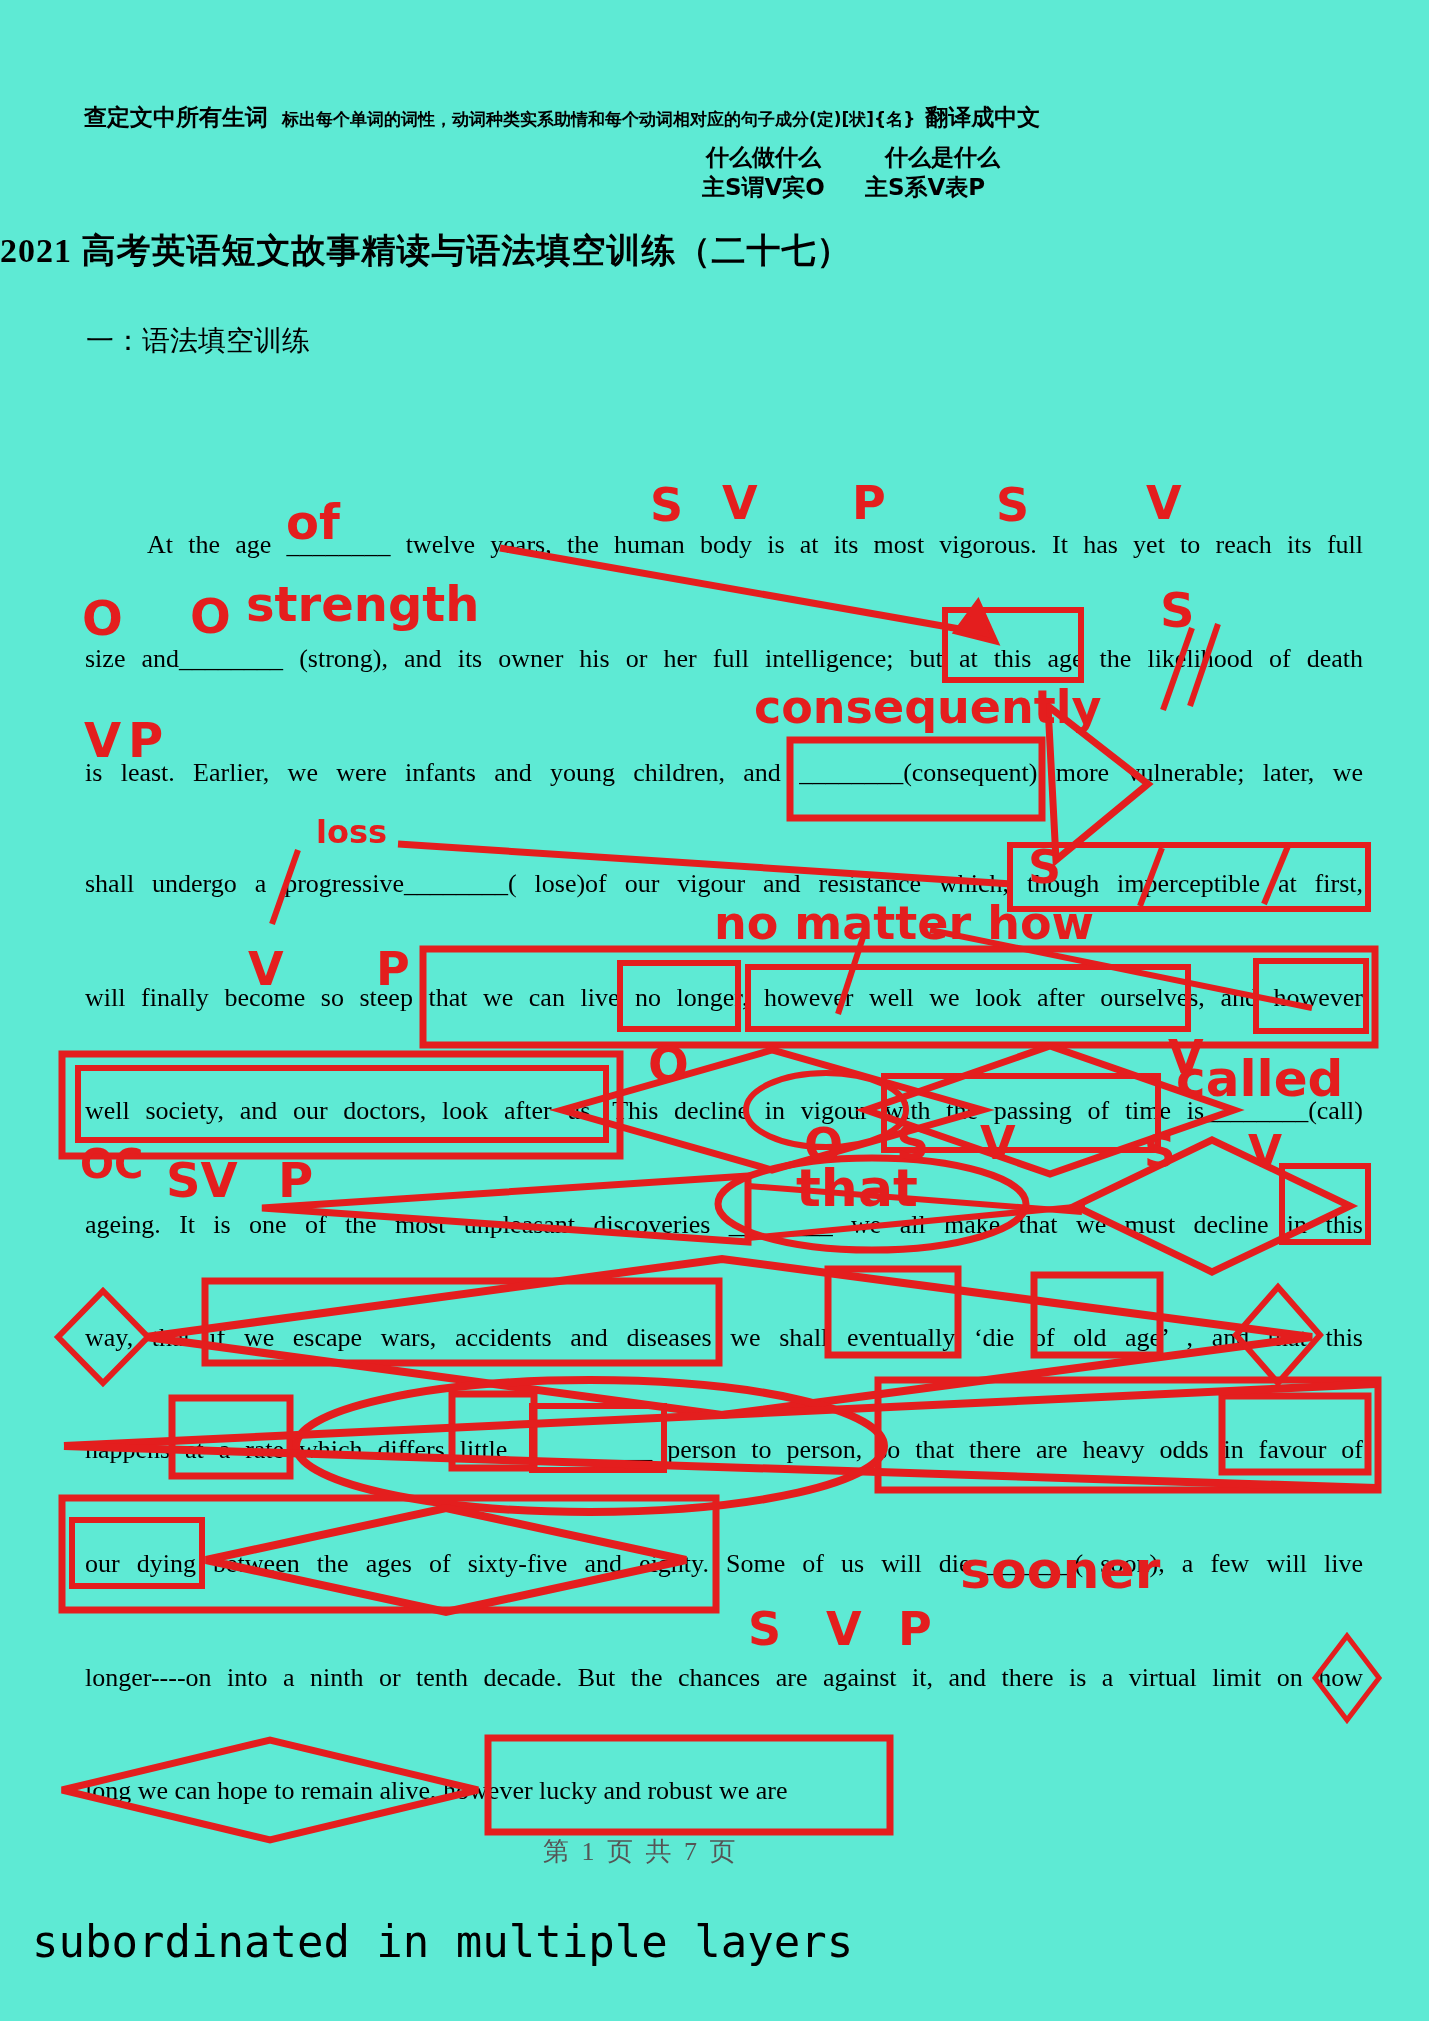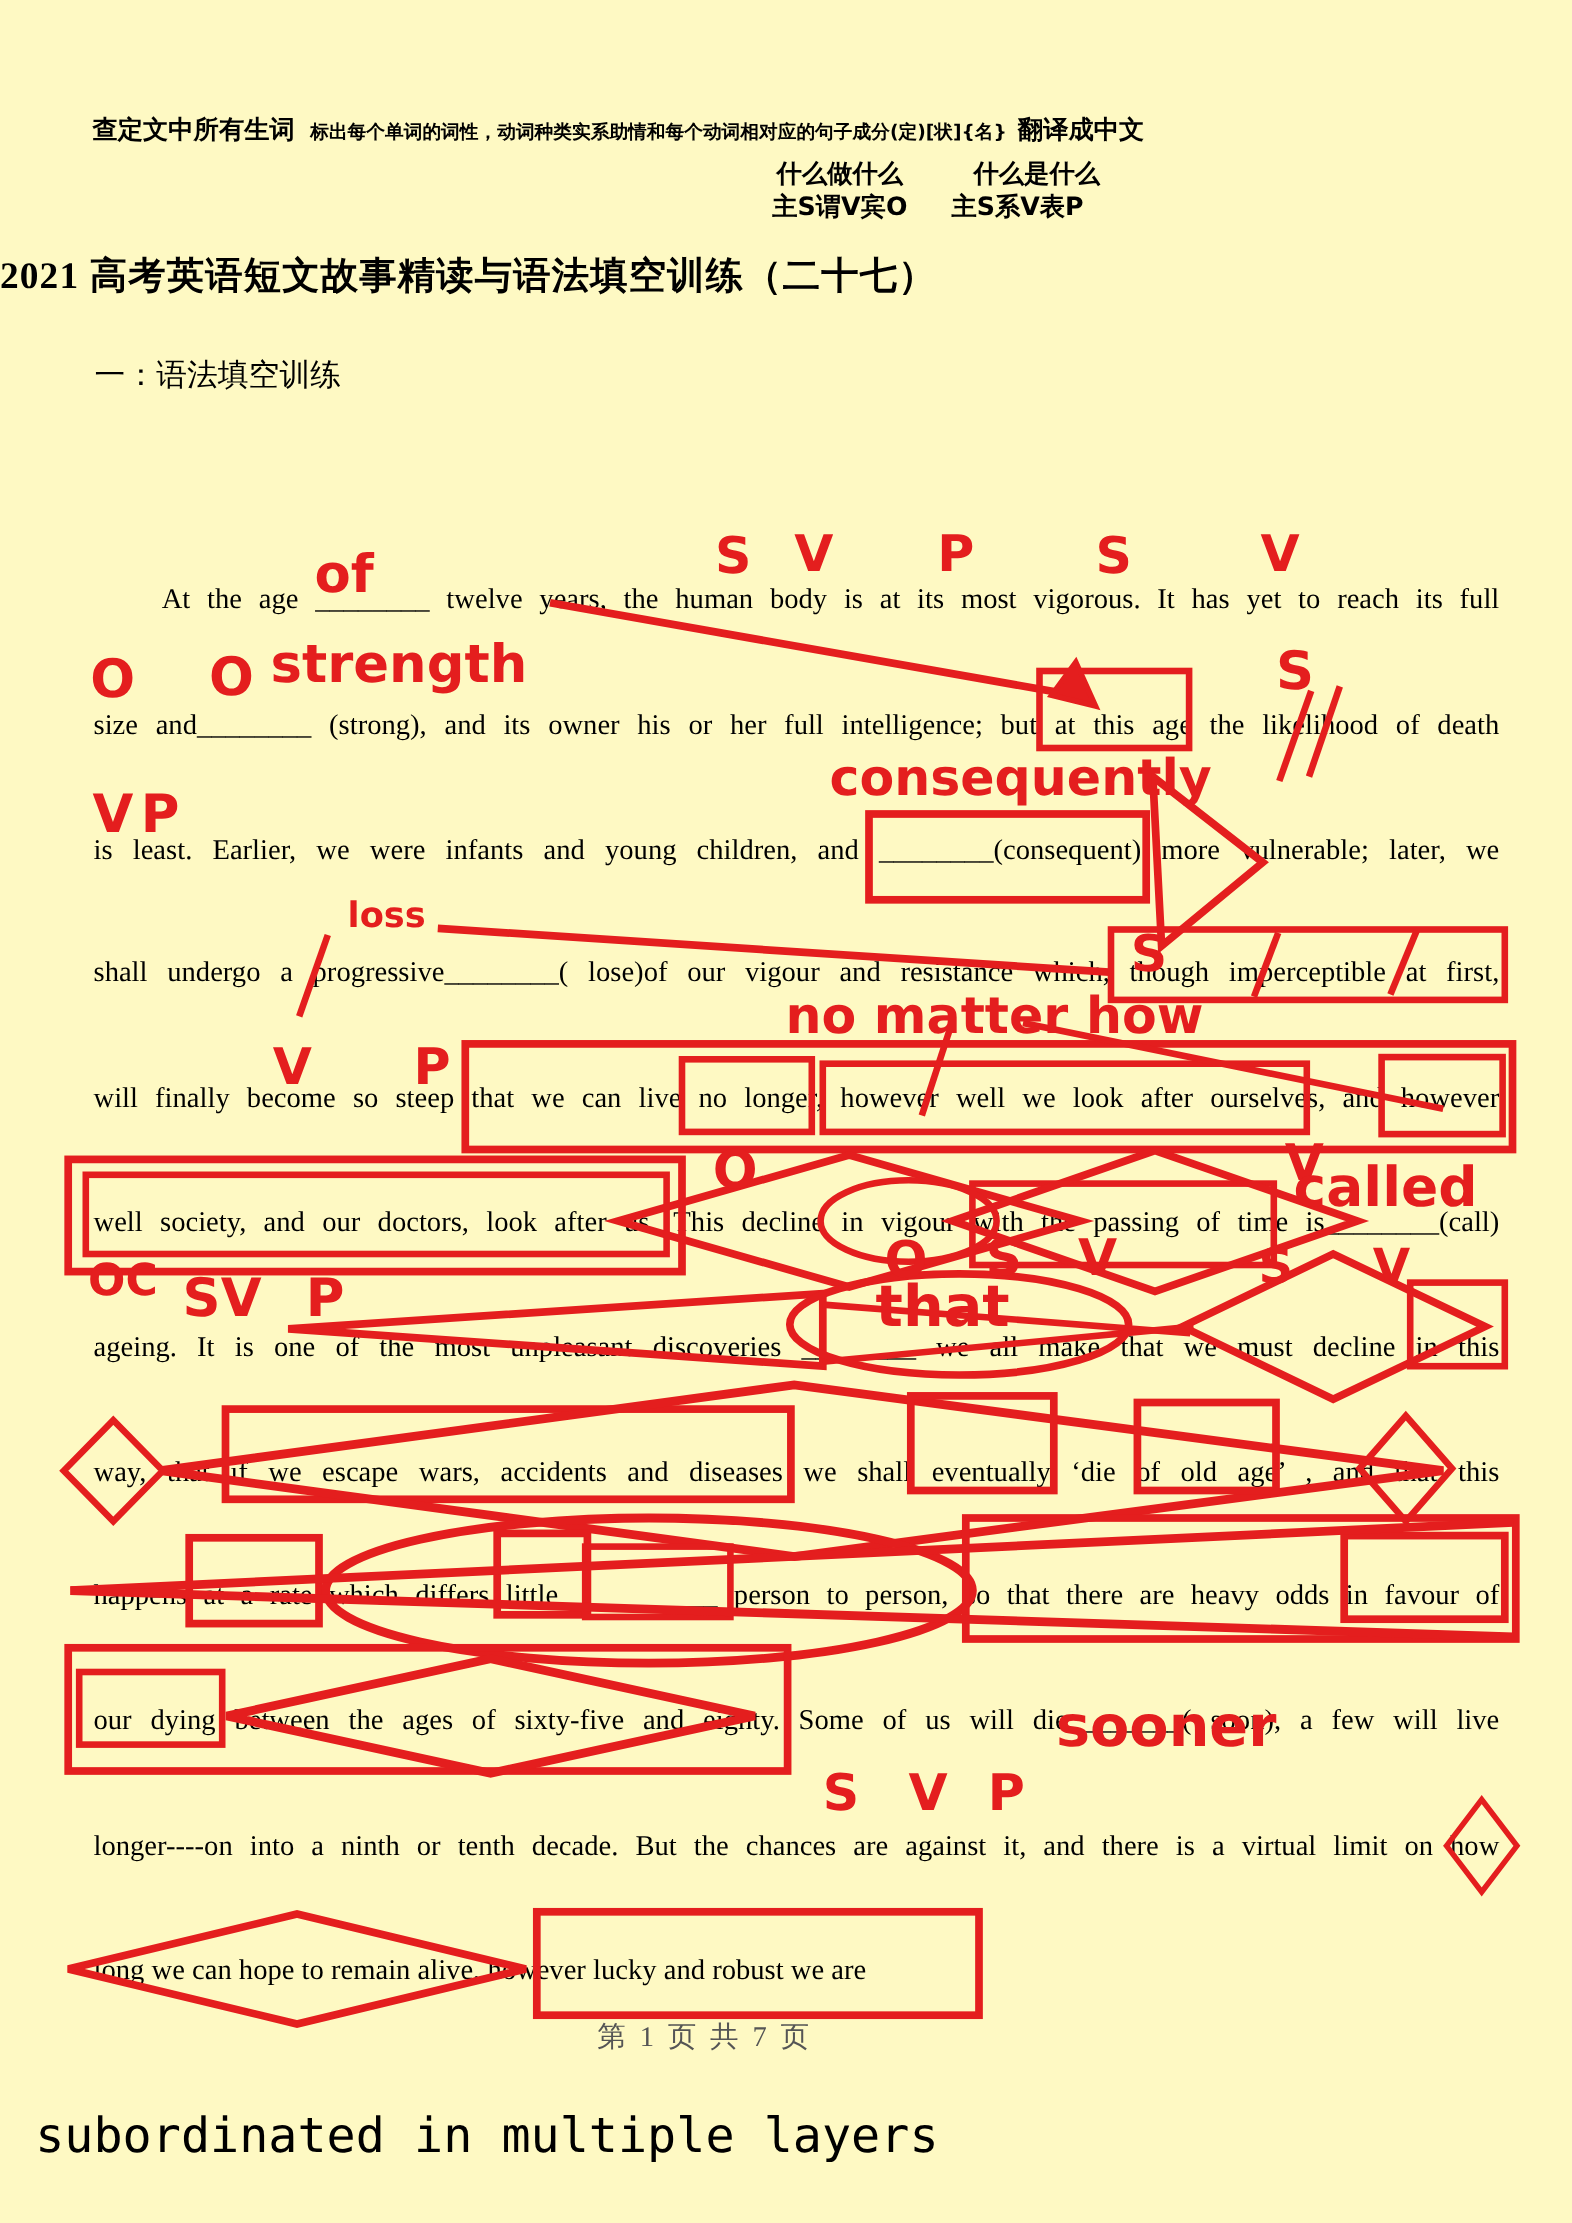--- a/index.html
+++ b/index.html
@@ -1,16 +1,16 @@
 <!DOCTYPE html>
 <html><head>
 <meta charset="utf-8">
 <style>
   html,body{margin:0;padding:0;background:#e8e8e8;}
-  #page{position:relative;width:1429px;height:2021px;background:#fef9c3;overflow:hidden;
+  #page{position:relative;width:1429px;height:2021px;background:#5eead4;overflow:hidden;
         font-family:"Liberation Serif", serif;color:#000;}
   
   .hdr{position:absolute;white-space:nowrap;font-family:"DejaVu Sans",sans-serif;font-weight:bold;}
   #hdr1{left:84px;top:102px;font-size:23px;}
   #hdr1 .small{font-size:17px;margin-left:14px;margin-right:10px;}
   #hdr2{left:706px;top:142px;font-size:23px;}
   #hdr2 span+span{margin-left:64px;}
   #hdr3{left:702px;top:172px;font-size:23px;}
   #hdr3 span+span{margin-left:40px;}
   

